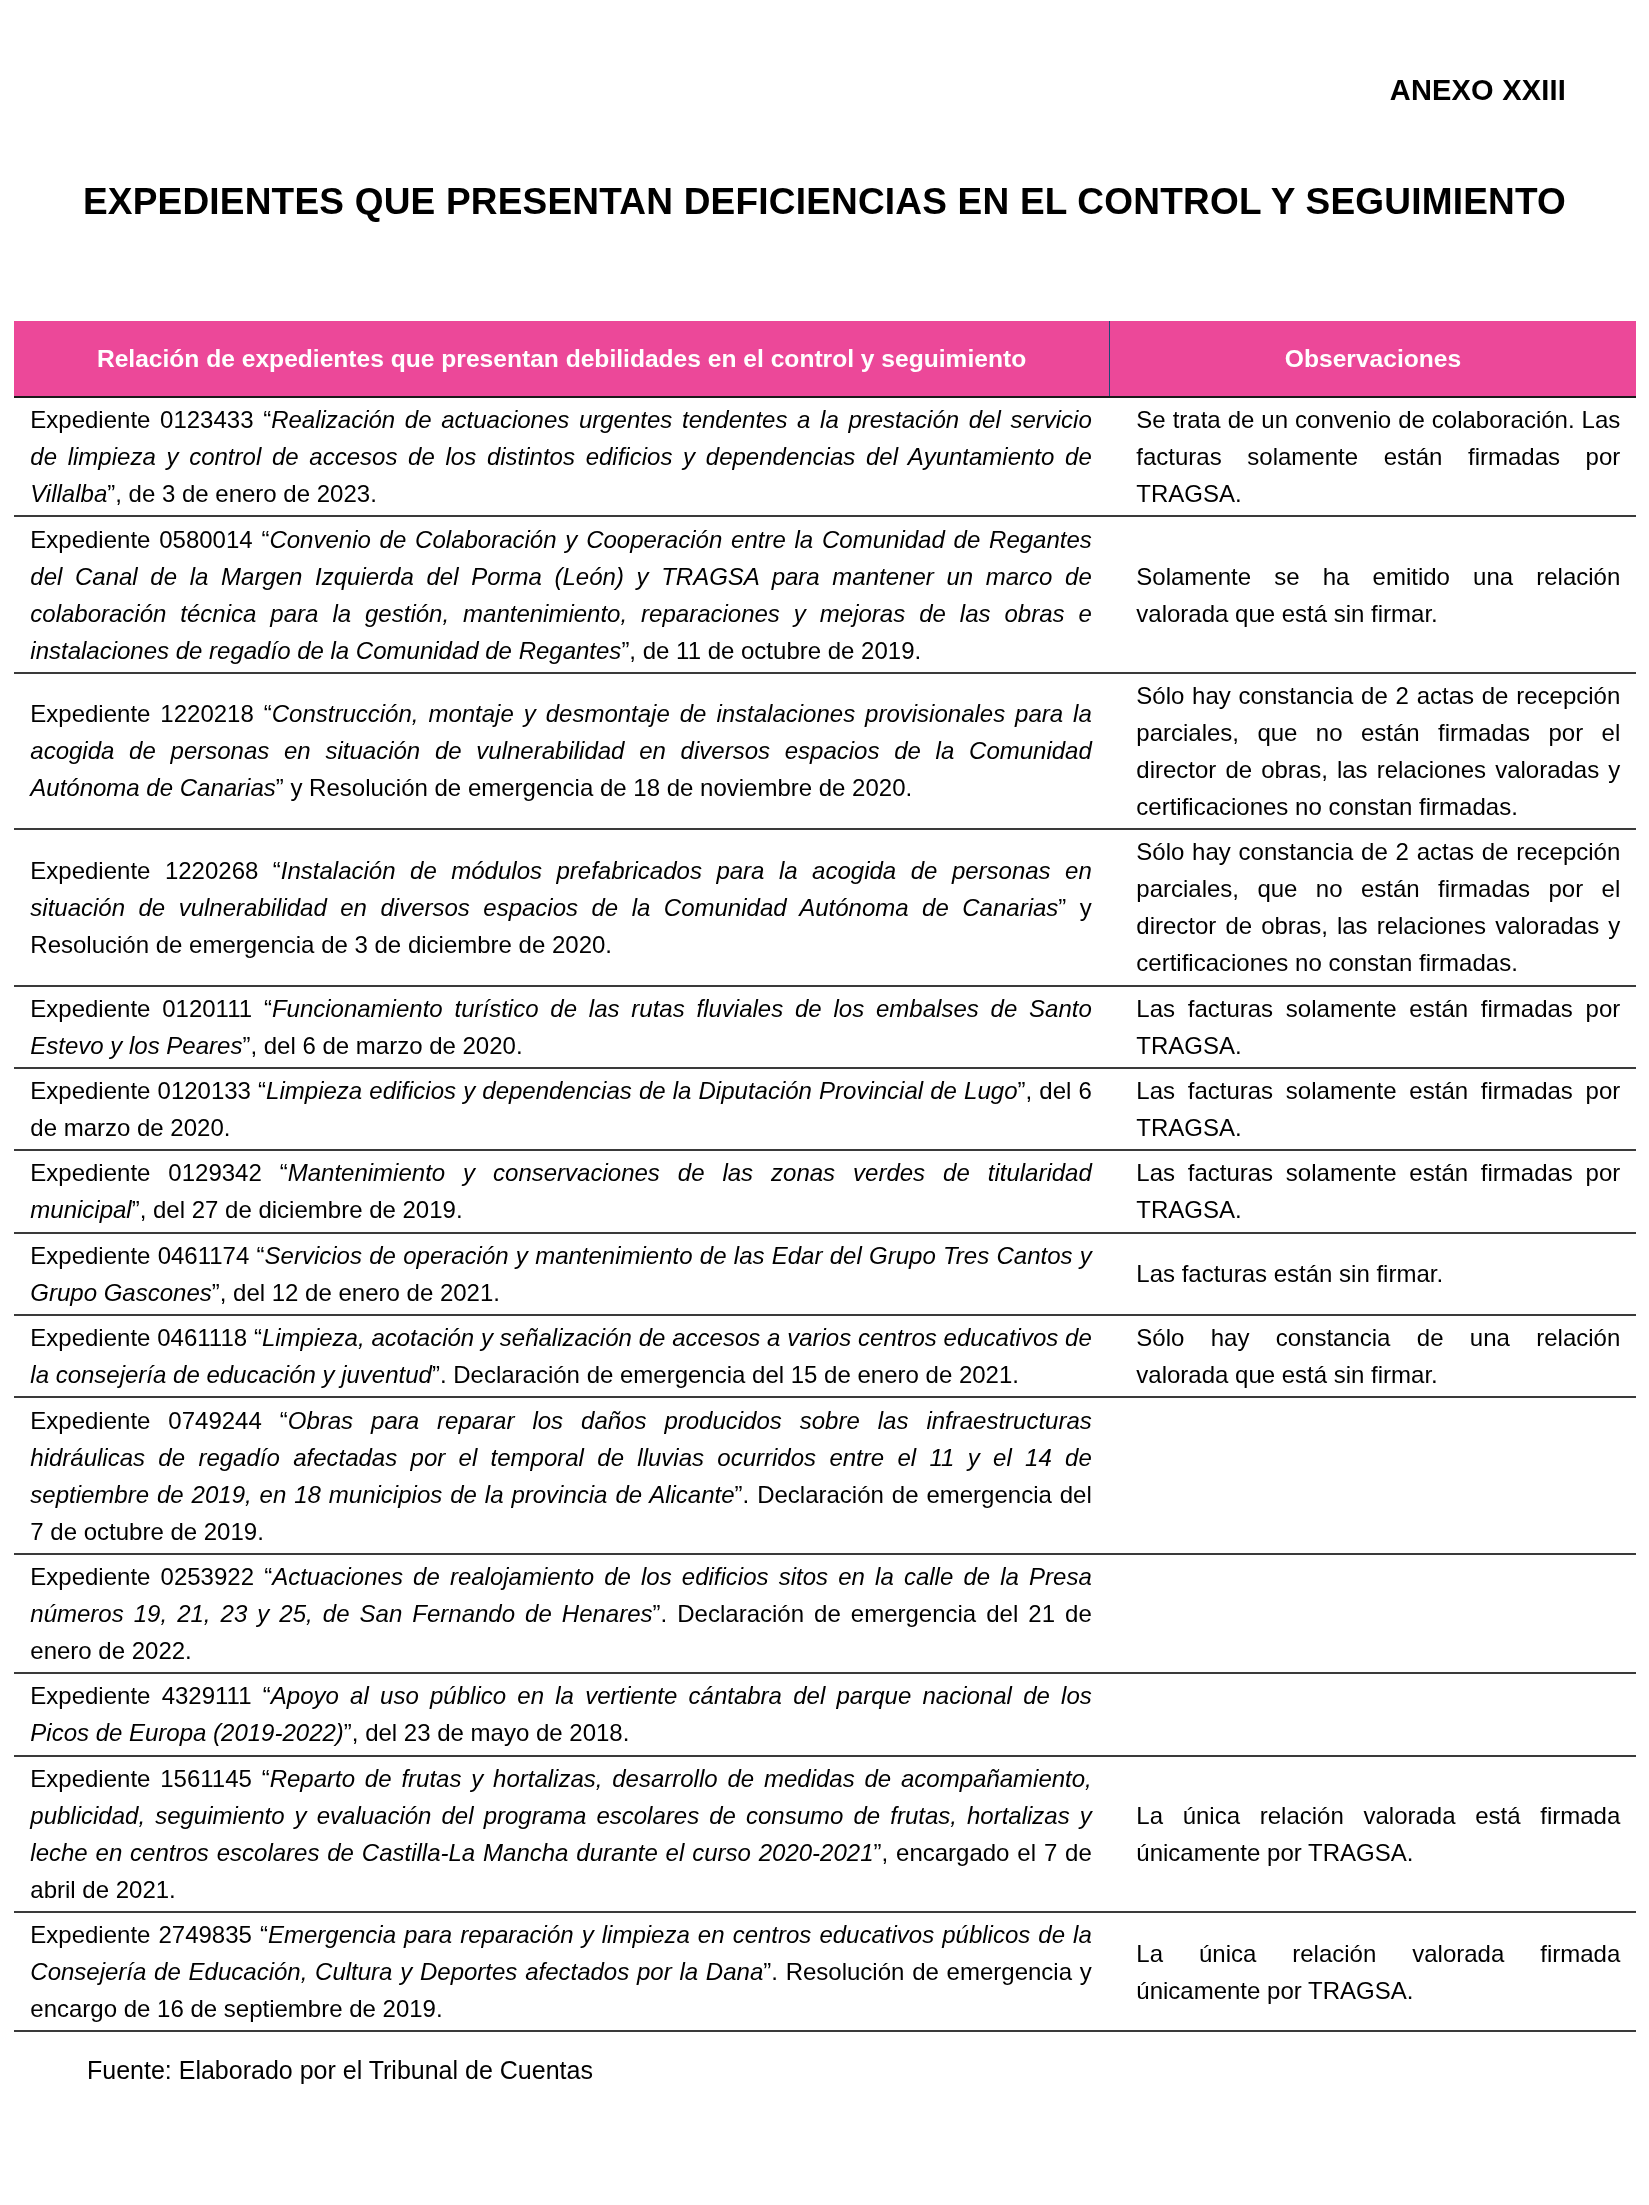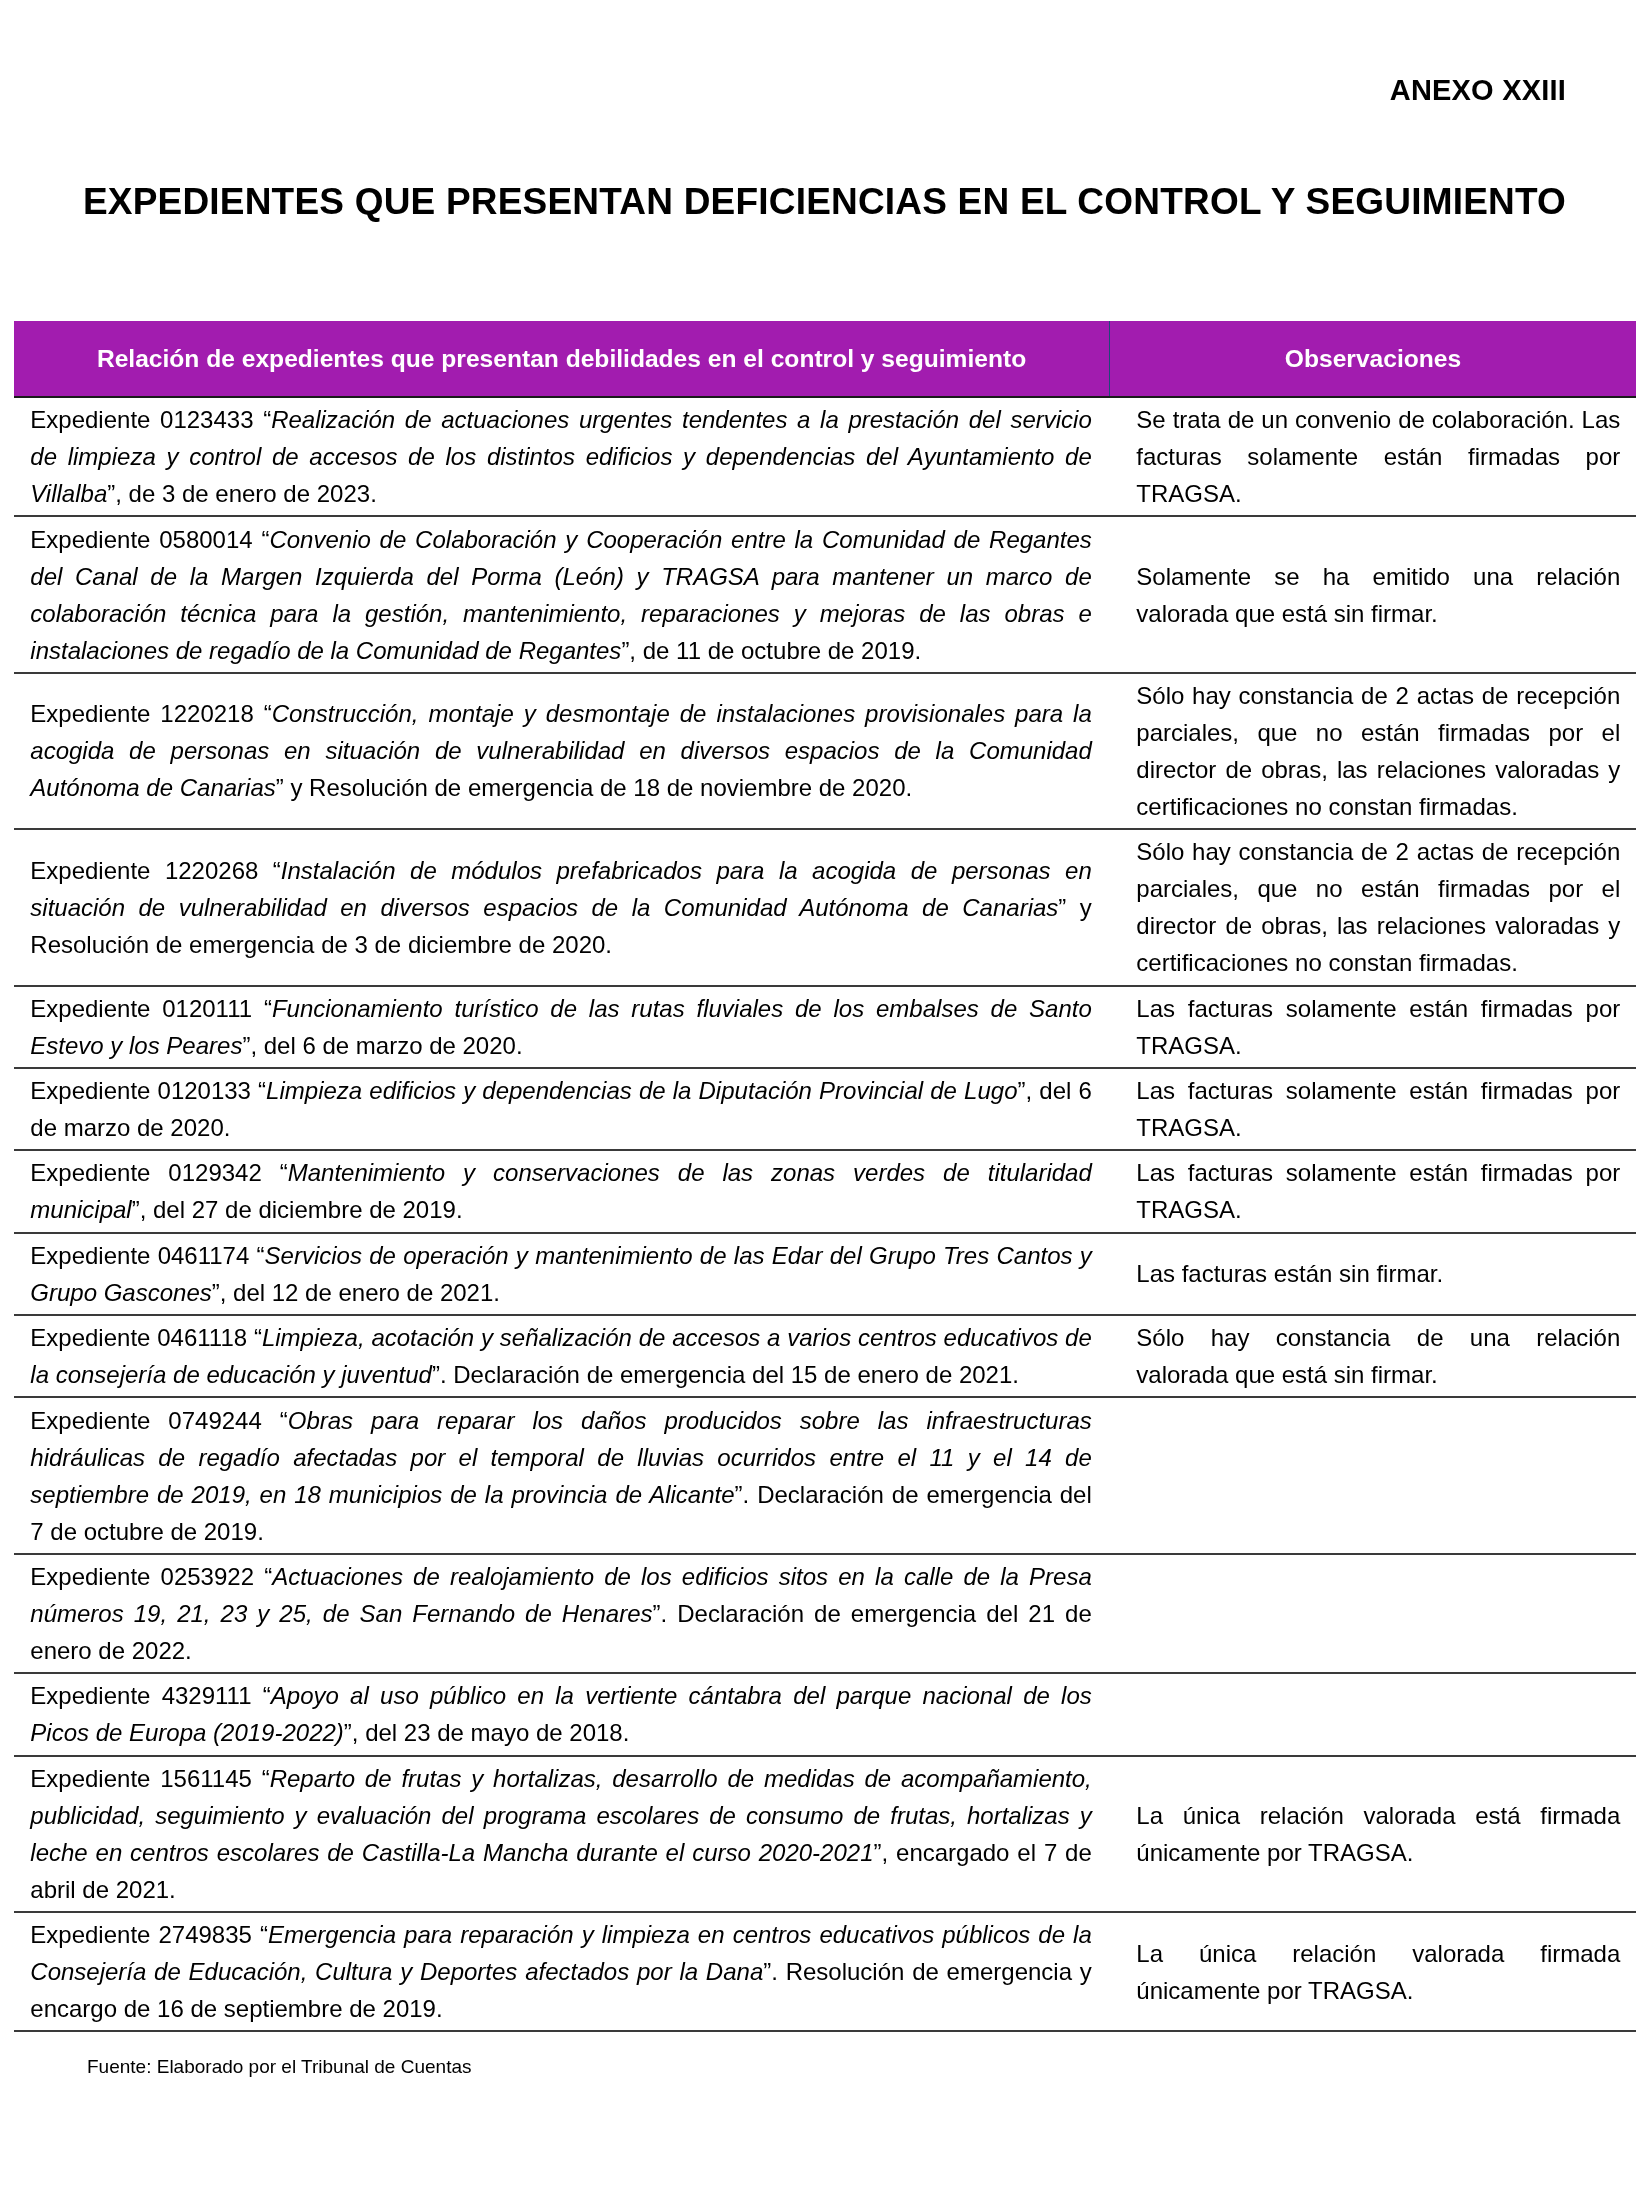--- a/index.html
+++ b/index.html
@@ -33,21 +33,21 @@
     position: absolute;
     top: 321px;
     left: 14.3px;
     width: 1622px;
     border-collapse: collapse;
     table-layout: fixed;
   }
   table.main col.c1 { width: 1095px; }
   table.main col.c2 { width: 527px; }
   thead th {
-    background: #a21caf;
+    background: #ec4899;
     color: #ffffff;
     font-size: 24.6px;
     font-weight: bold;
     height: 75px;
     text-align: center;
     vertical-align: middle;
     border-bottom: 2.4px solid #1a1a1a;
     padding: 0;
   }
   thead th.h1 { border-right: 0.8px solid #1f4a78; }
@@ -60,21 +60,21 @@
     border-bottom: 2.4px solid #3a3a3a;
   }
   tbody td.exp { padding-left: 16px; padding-right: 17.5px; }
   tbody td.obs { padding-left: 27px; padding-right: 16px; vertical-align: middle; }
   tbody td.obs.top { vertical-align: top; }
   .title-it { font-style: italic; }
   .source {
     position: absolute;
     top: 2056px;
     left: 87px;
-    font-size: 19px;
+    font-size: 25px;
   }
 </style>
 </head>
 <body>
 
 <div class="annex">ANEXO XXIII</div>
 <div class="doc-title">EXPEDIENTES QUE PRESENTAN DEFICIENCIAS EN EL CONTROL Y SEGUIMIENTO</div>
 
 <table class="main">
   <colgroup>

